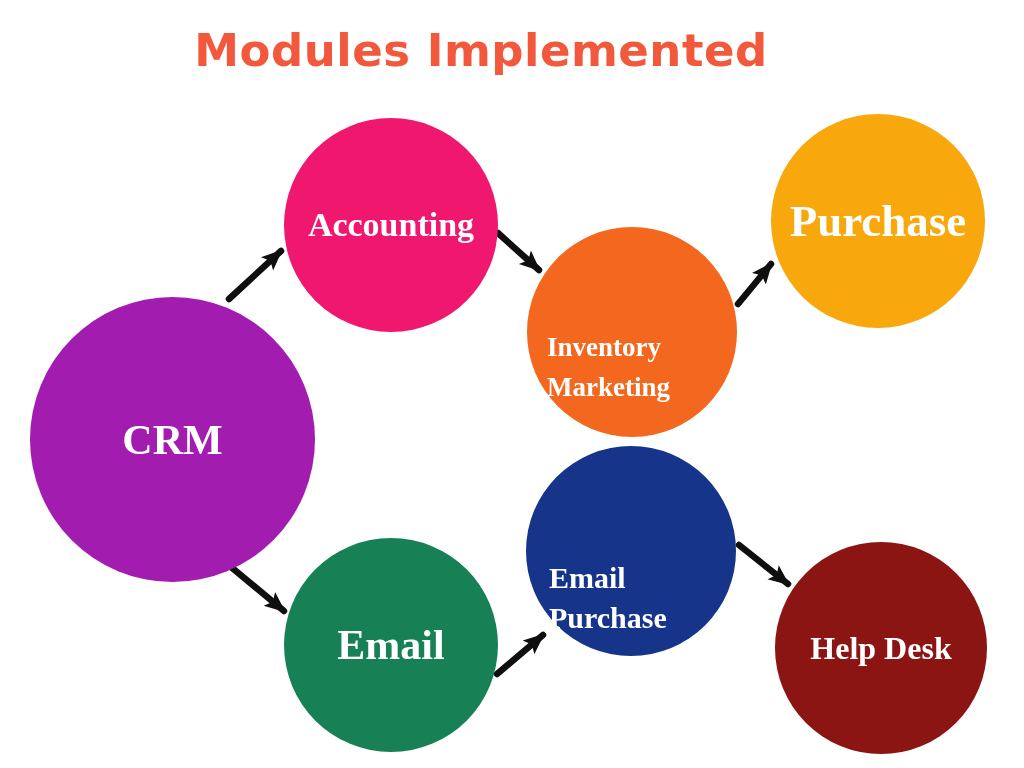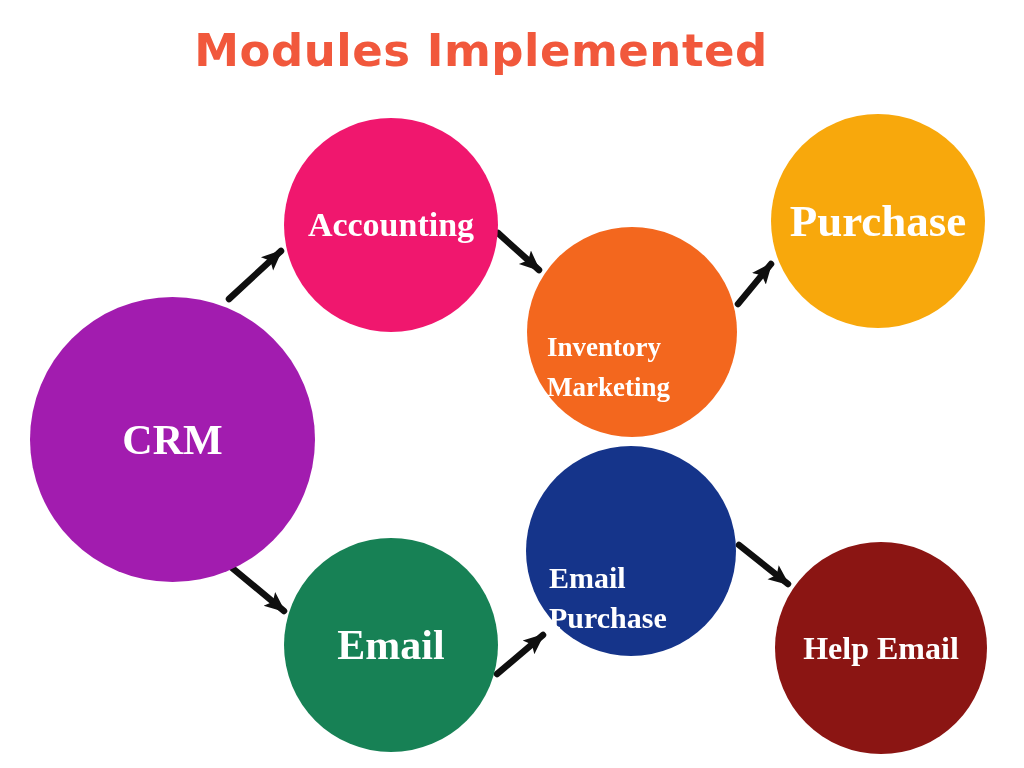--- a/index.html
+++ b/index.html
@@ -107,16 +107,16 @@
   </div>
 
   <div class="node node-email">
     <div class="node-lines">
       <div>Email</div>
       <div>Purchase</div>
     </div>
   </div>
 
   <div class="node node-helpdesk">
-    <span class="node-label">Help Email</span>
+    <span class="node-label">Help Desk</span>
   </div>
 
 </div>
 
 </body></html>

